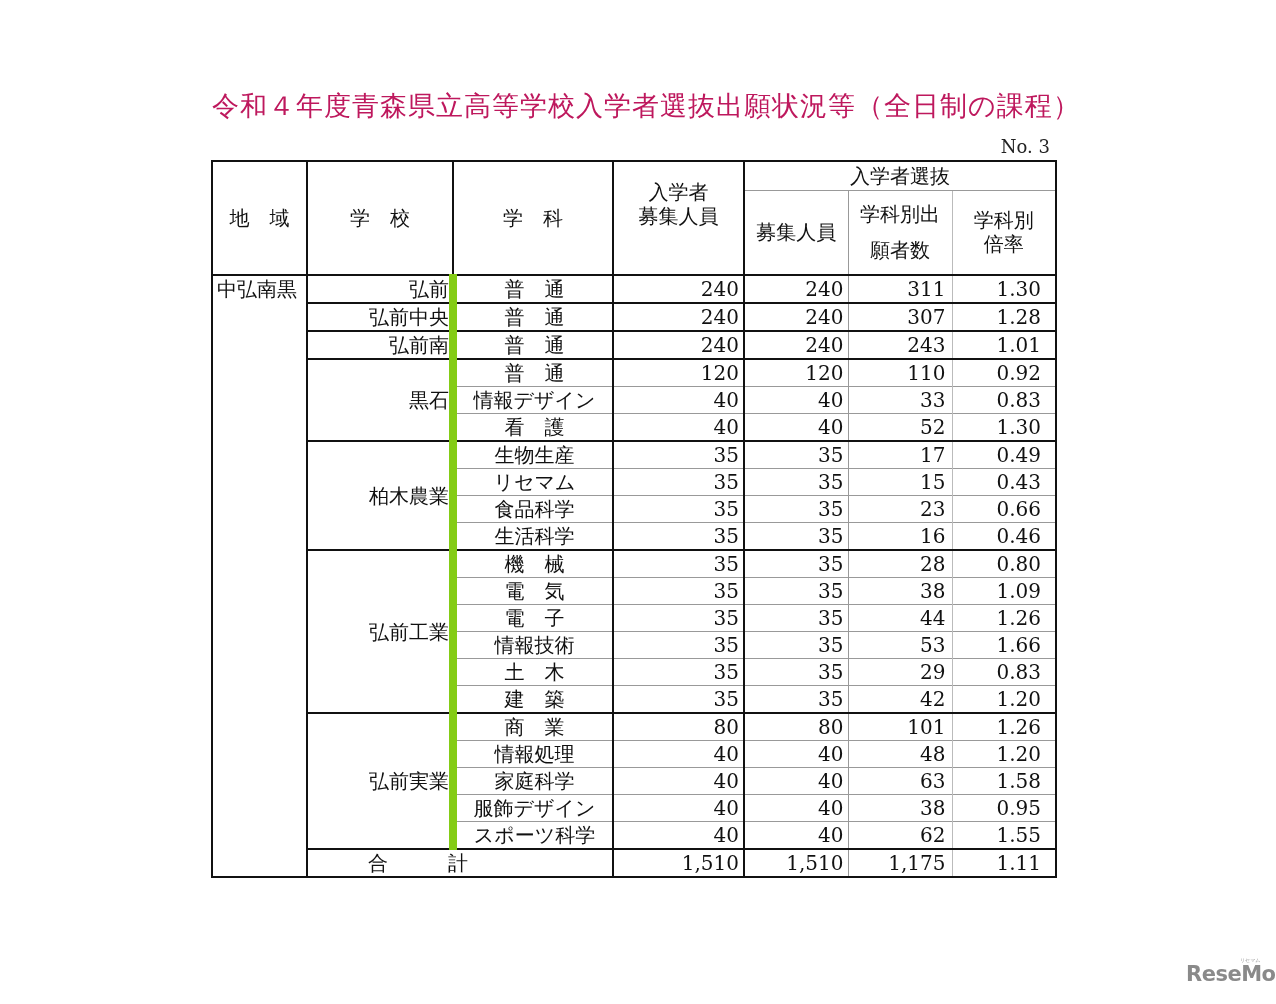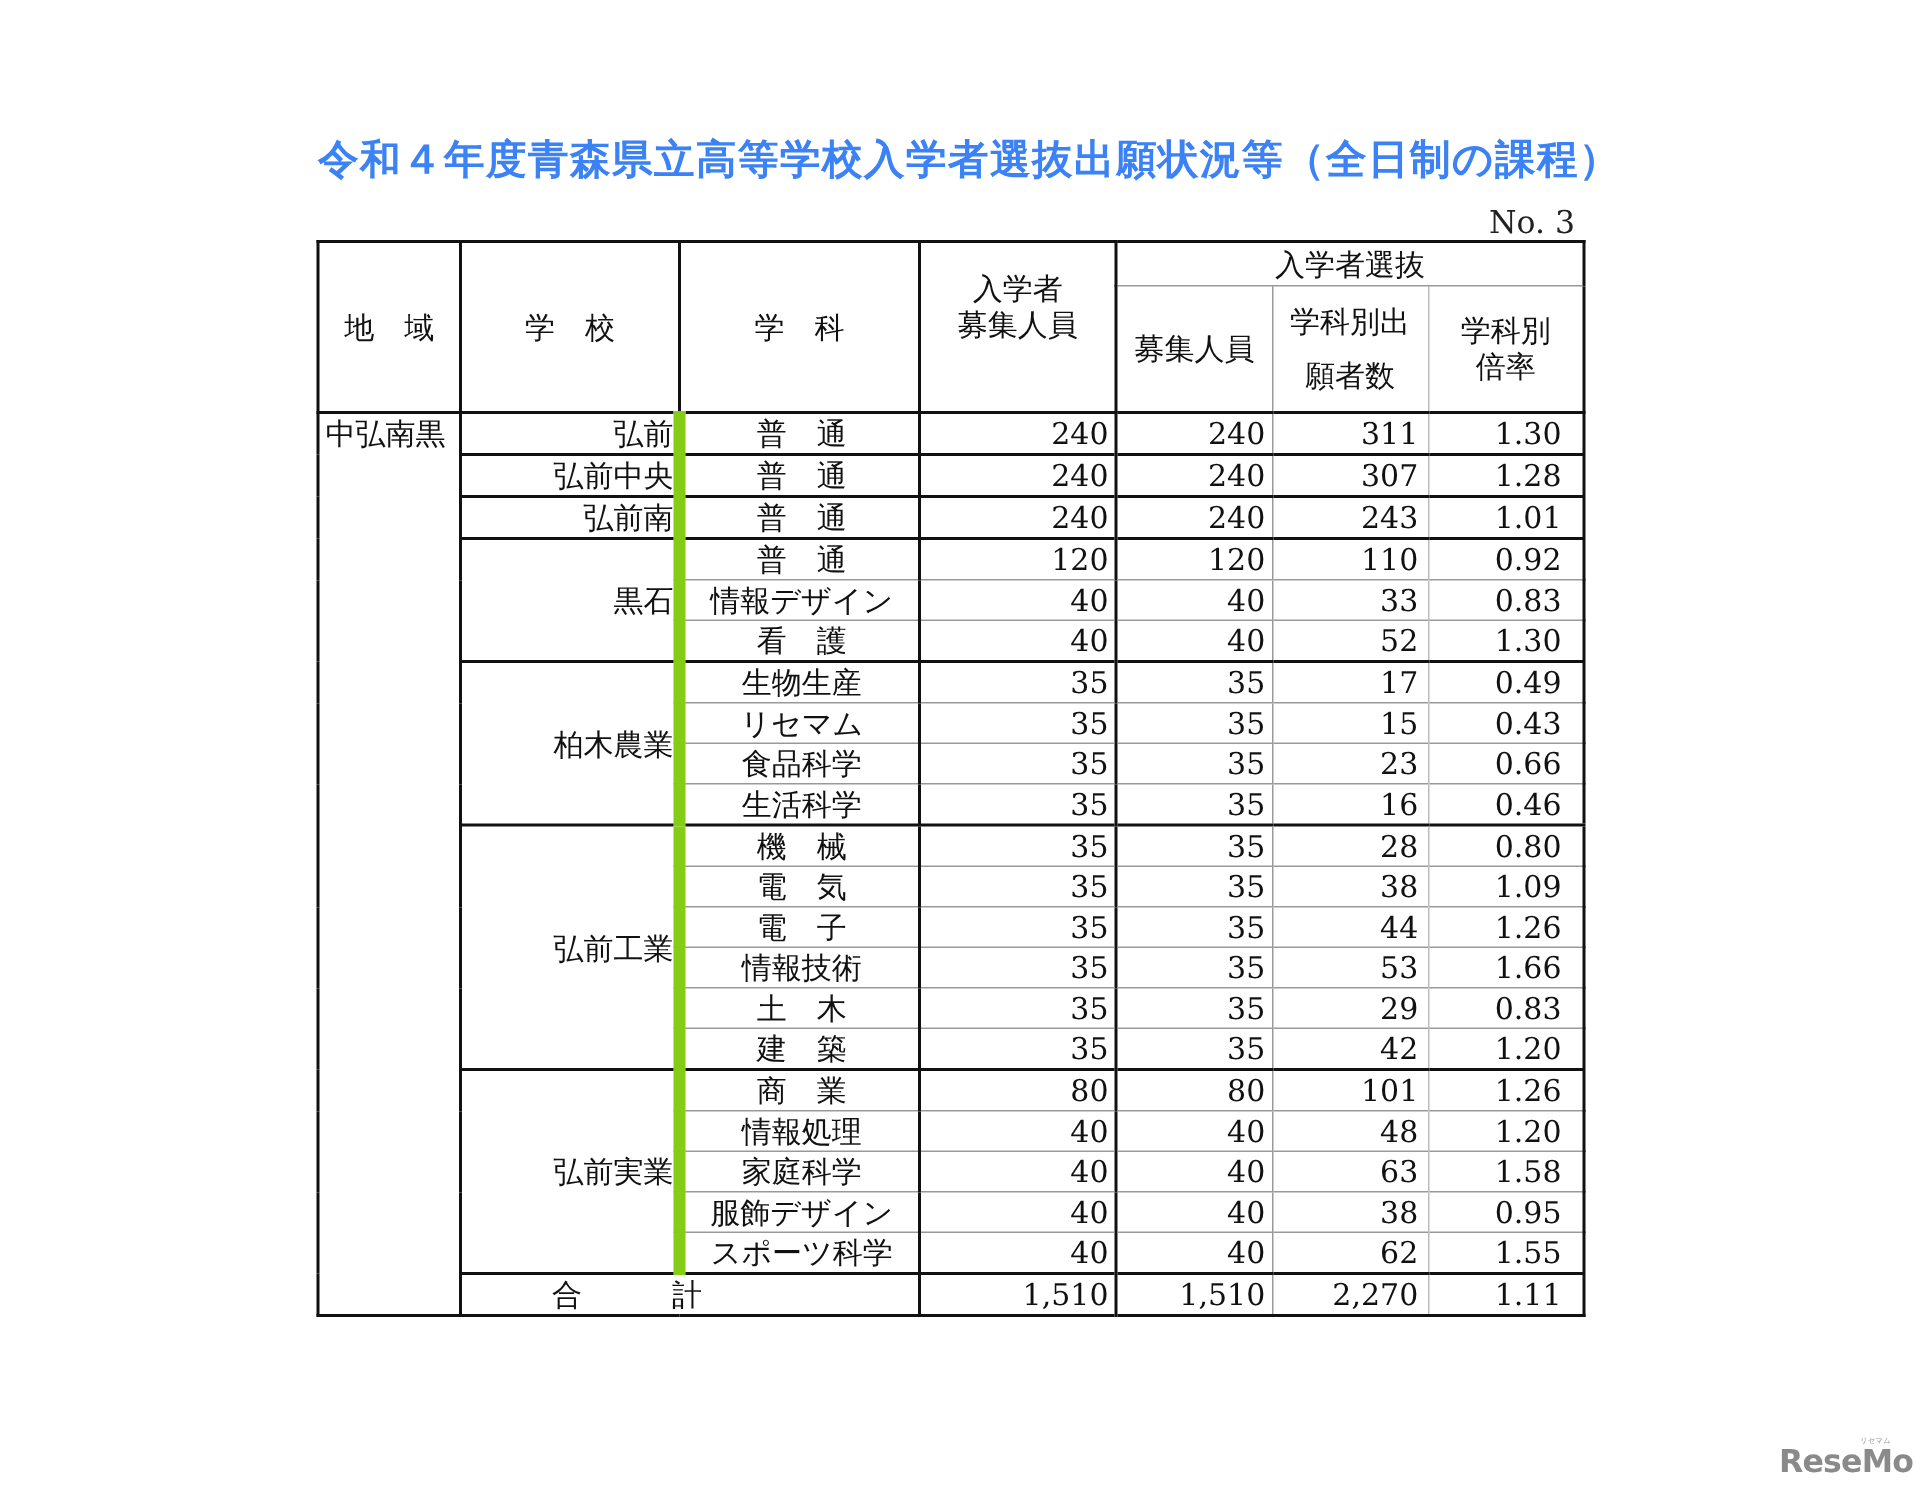--- a/index.html
+++ b/index.html
@@ -1,22 +1,22 @@
 <!DOCTYPE html>
 <html><head>
 <meta charset="utf-8">
 <style>
   html, body { margin: 0; padding: 0; background: #ffffff; }
   body { width: 1276px; height: 1004px; position: relative; overflow: hidden;
          font-family: "DejaVu Serif", "Liberation Serif", serif; color: #111; }
   .title { position: absolute; left: 212px; top: 88px; width: 850px; text-align: center;
-           font-family: "DejaVu Sans", "Liberation Sans", sans-serif; font-weight: bold;
-           font-size: 27px; letter-spacing: 1px; color: #3b82f6; white-space: nowrap; }
+           font-family: "DejaVu Sans", "Liberation Sans", sans-serif; font-weight: normal;
+           font-size: 27px; letter-spacing: 1px; color: #be185d; white-space: nowrap; }
   .pageno { position: absolute; left: 960px; top: 136px; width: 90px; text-align: right;
-            font-size: 21px; color: #222; }
+            font-size: 18px; color: #222; }
   table.grid { position: absolute; left: 211px; top: 160px; border-collapse: collapse;
                table-layout: fixed; width: 844px; border: 2.5px solid #111; }
   table.grid td, table.grid th { padding: 0; font-weight: normal; font-size: 20px;
                line-height: 26px; overflow: hidden; white-space: nowrap; }
   .hdr-cell { border: 2px solid #111; text-align: center; vertical-align: middle; }
   .hdr-sub { border-top: 1px solid #999; }
   .r td { height: 26px; border-top: 1px solid #999; }
   .r.grp td.sch, .r.grp td.dept, .r.grp td.n { border-top: 2px solid #111; }
   td.region { vertical-align: top; text-align: left; border-right: 2px solid #111; padding-left: 4px !important; }
   td.sch { text-align: right; vertical-align: middle; border-right: 8px solid #84cc16; padding-left: 3px !important; }
@@ -219,20 +219,20 @@
         <td class="dept">スポーツ科学</td>
         <td class="n c1">40</td>
         <td class="n c2">40</td>
         <td class="n c3">62</td>
         <td class="n c4">1.55</td>
       </tr>
       <tr class="total">
     <td class="lbl" colspan="2">合計</td>
     <td class="n c1">1,510</td>
     <td class="n c2">1,510</td>
-    <td class="n c3">2,270</td>
+    <td class="n c3">1,175</td>
     <td class="n c4">1.11</td>
   </tr>
     </tbody>
 </table>
 
 <div class="logo">ReseMom</div>
 <div class="logo-sub">リセマム</div>
 
 </body></html>

